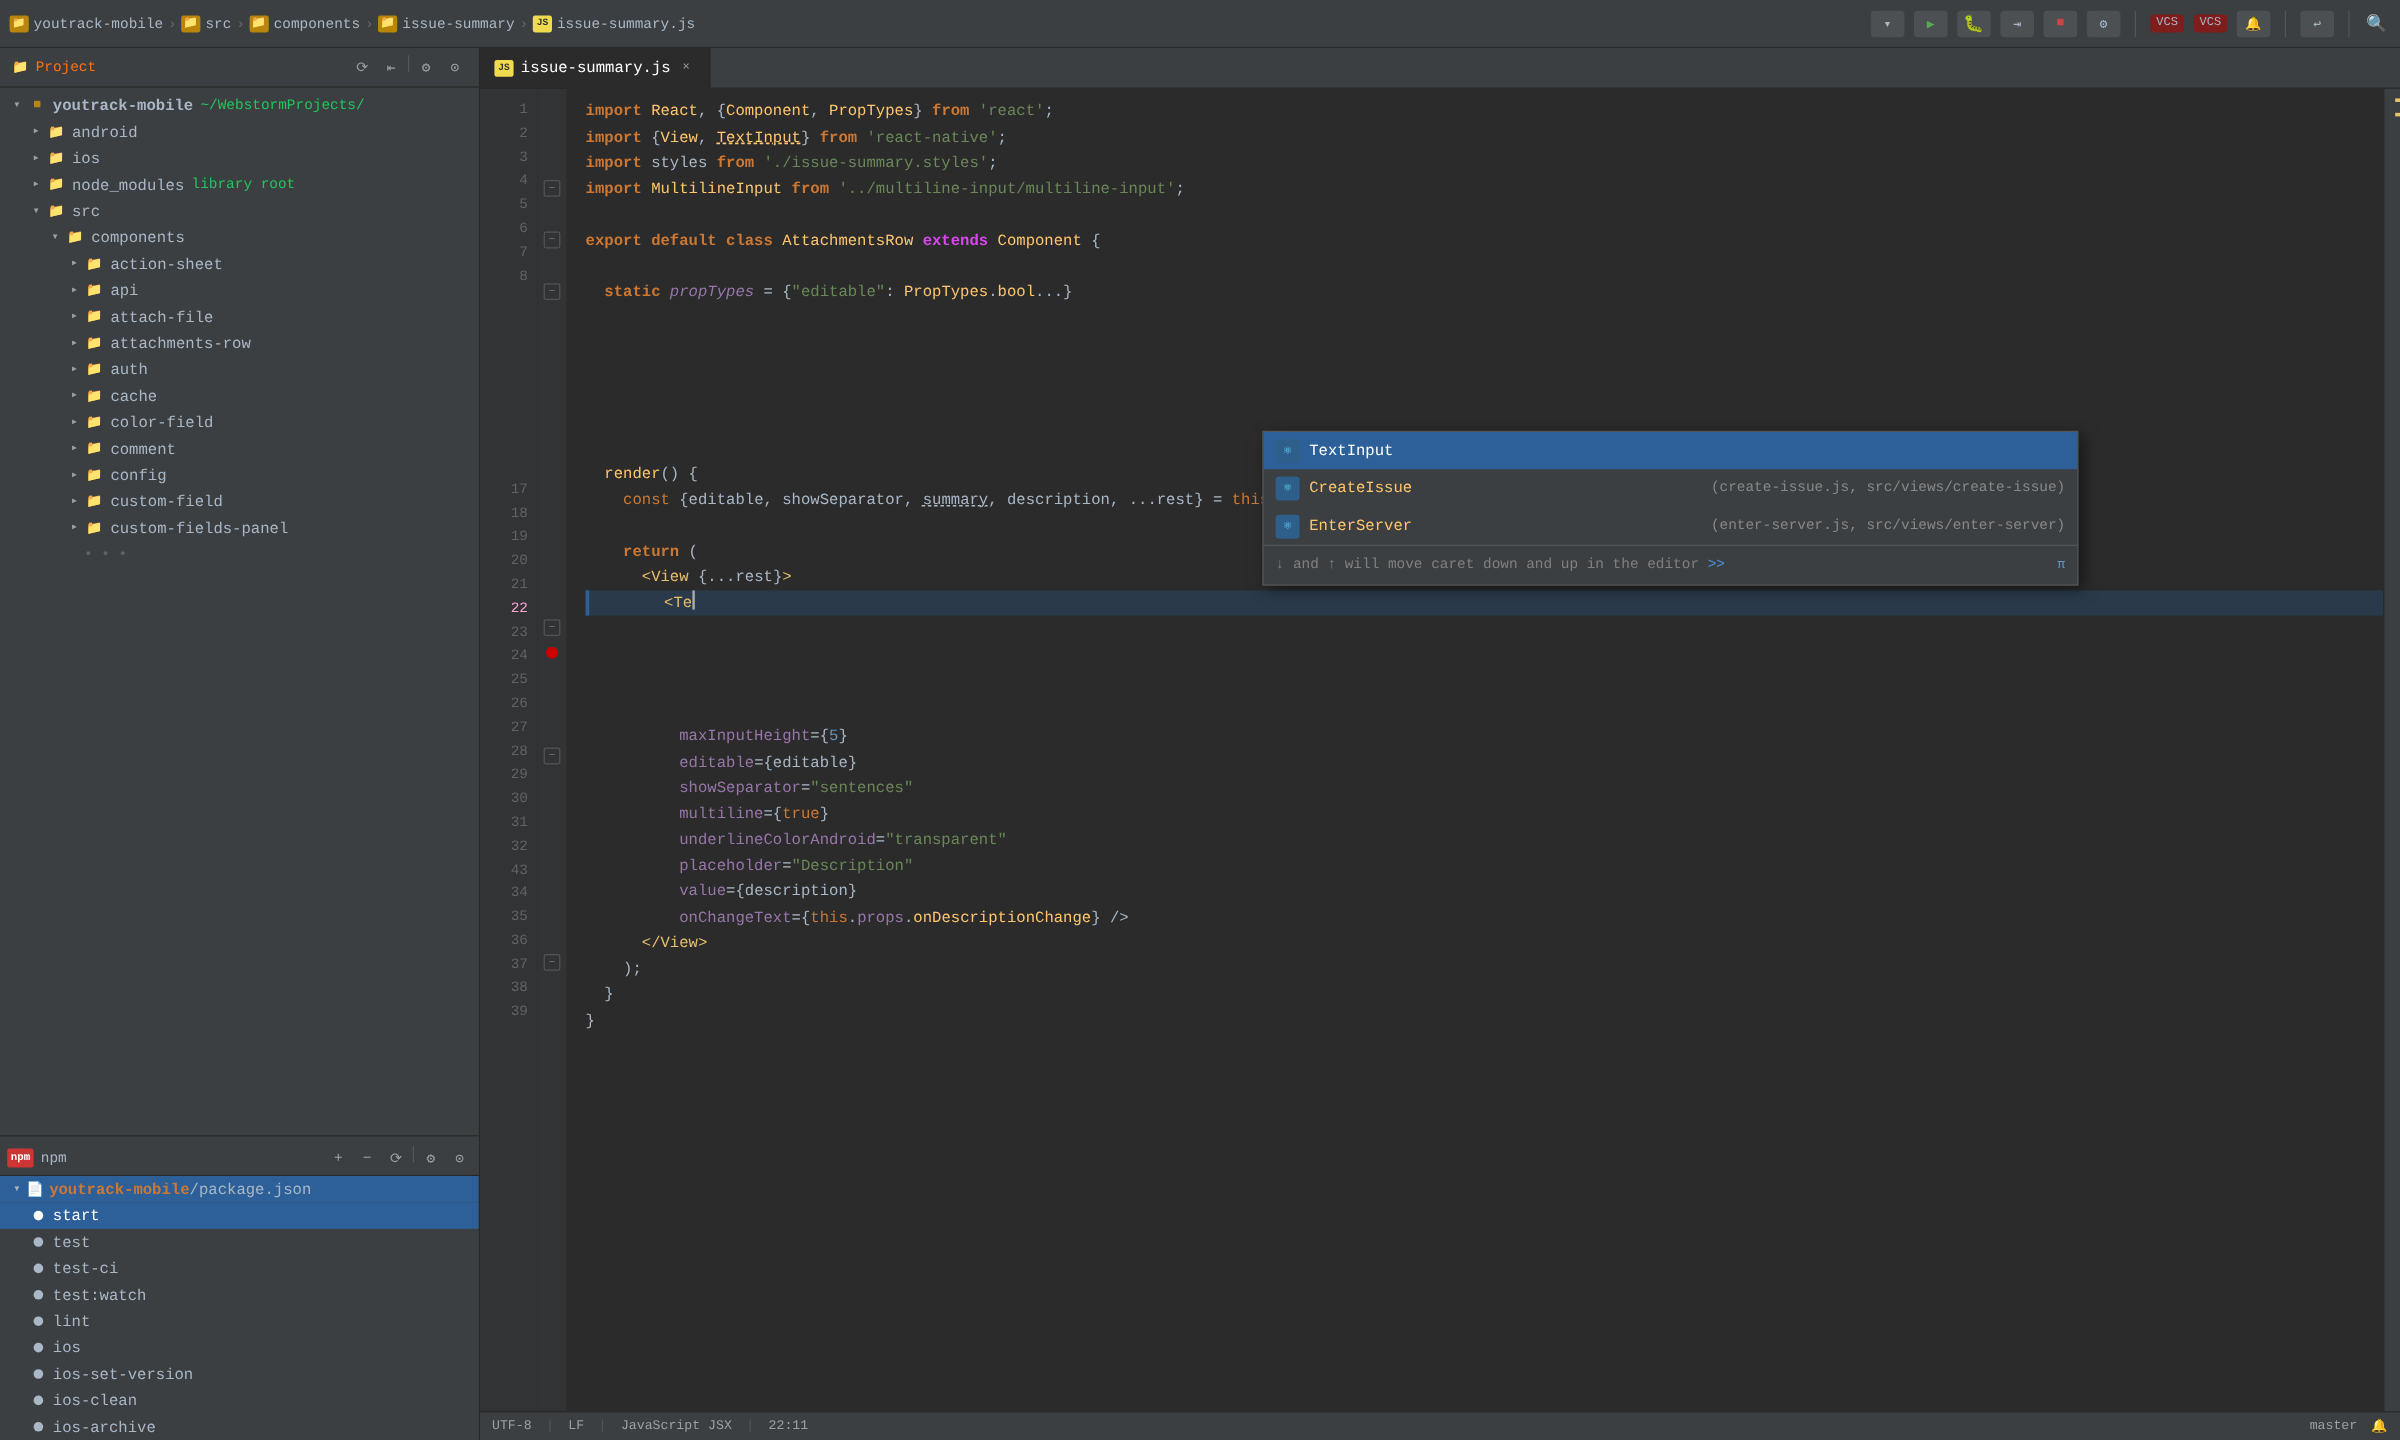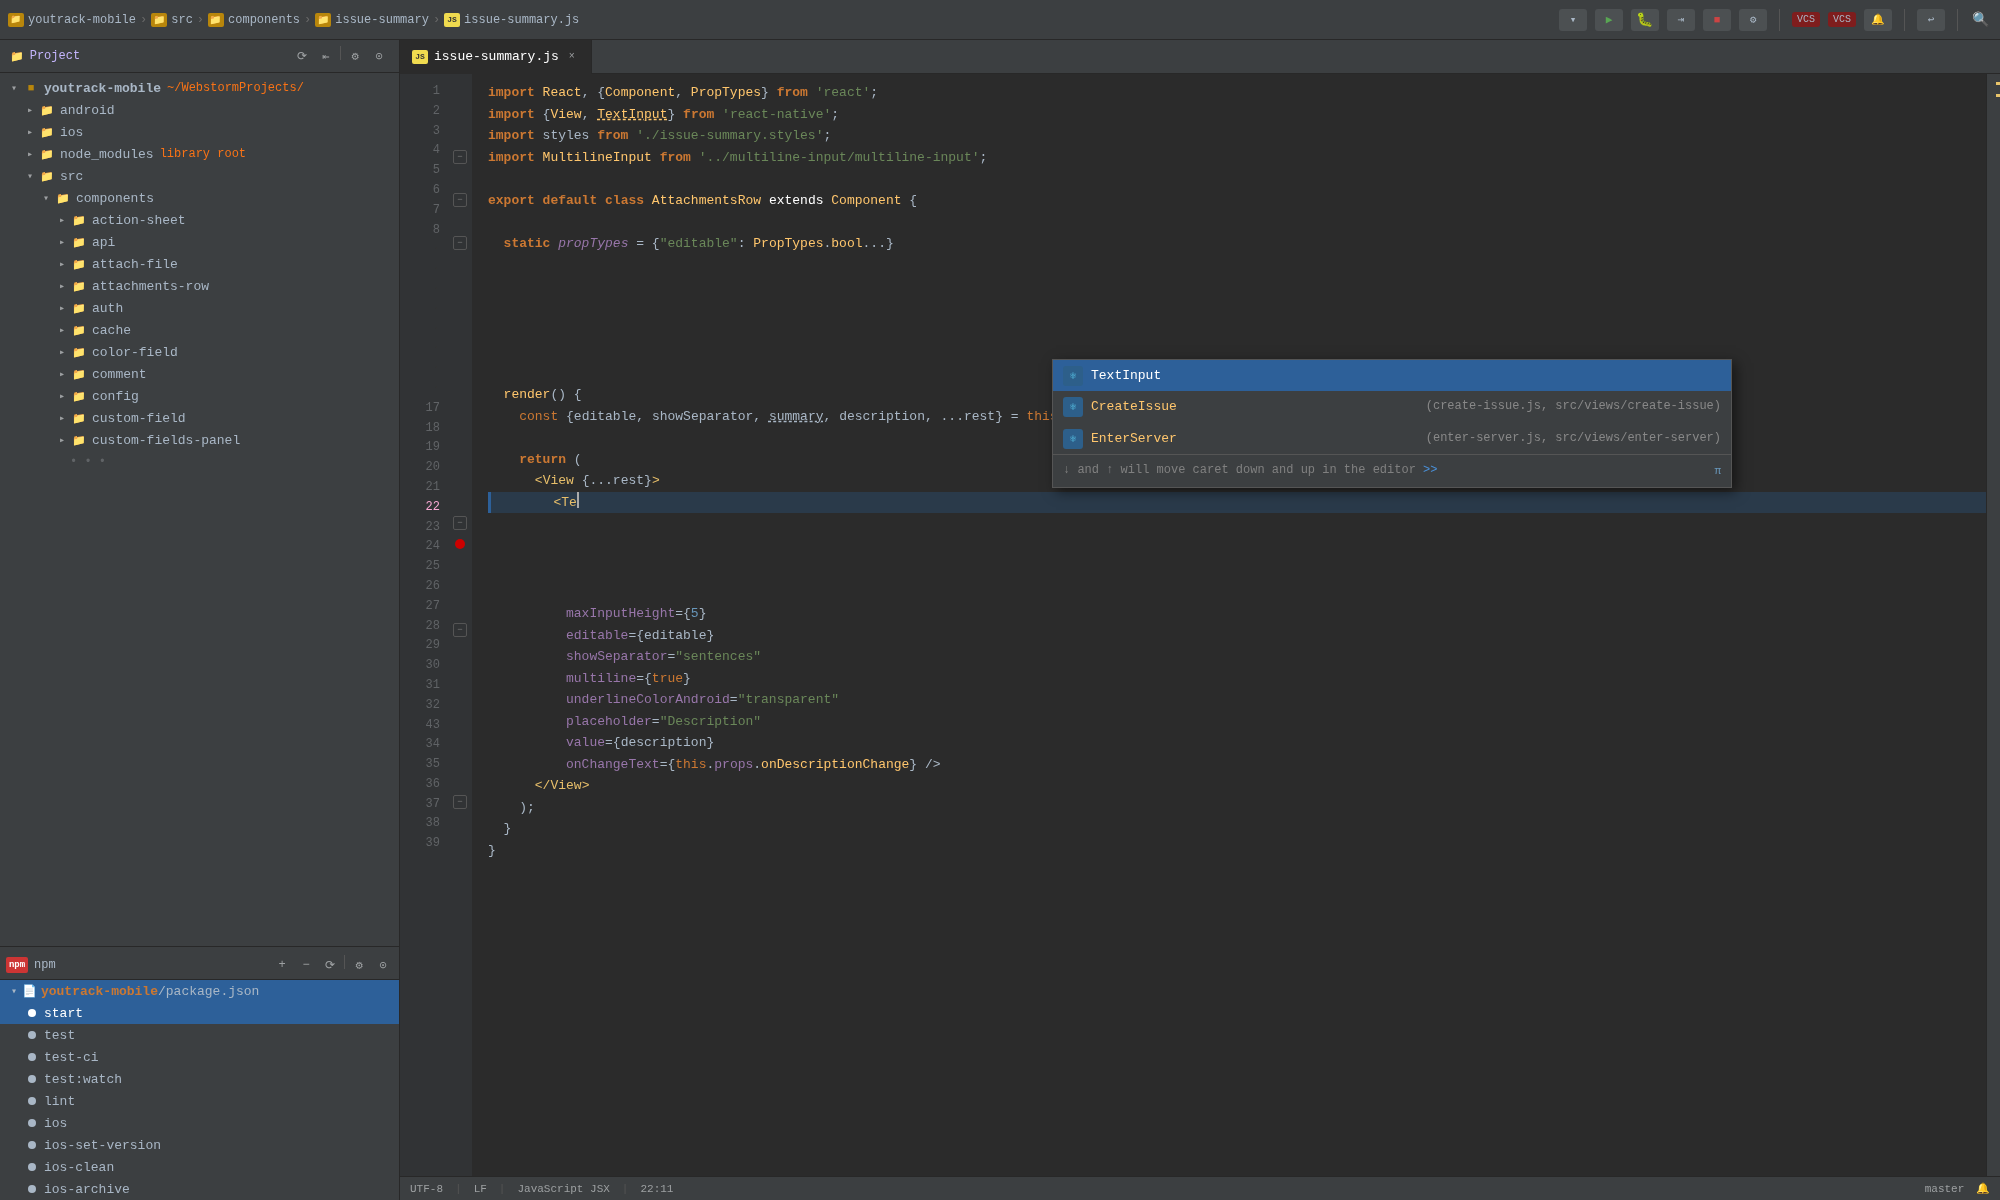--- a/index.html
+++ b/index.html
@@ -110,21 +110,21 @@
     .sidebar-header {
       display: flex;
       align-items: center;
       padding: 6px 10px;
       background: #3c3f41;
       border-bottom: 1px solid #282828;
       gap: 6px;
     }
     .sidebar-title {
       font-size: 12px;
-      color: #c4b5fd;
+      color: #f97316;
       flex: 1;
     }
     .sidebar-actions {
       display: flex;
       gap: 4px;
     }
     .sidebar-action-btn {
       width: 20px;
       height: 20px;
       display: flex;
@@ -171,21 +171,21 @@
       align-items: center;
       justify-content: center;
       margin-right: 4px;
       font-size: 11px;
     }
     .tree-label {
       font-size: 13px;
     }
     .tree-sublabel {
       font-size: 12px;
-      color: #f97316;
+      color: #22c55e;
       margin-left: 6px;
     }
 
     .folder-orange { color: #b8860b; }
 
     
     .sidebar-divider {
       height: 1px;
       background: #282828;
       margin: 4px 0;
@@ -397,21 +397,21 @@
     .kw { color: #cc7832; font-weight: bold; } 
     .kw2 { color: #cc7832; } 
     .fn { color: #ffc66d; } 
     .str { color: #6a8759; } 
     .cls2 { color: #ffc66d; } 
     .jsx { color: #e8bf6a; } 
     .prop { color: #9876aa; } 
     .num { color: #6897bb; } 
     .from { color: #cc7832; font-weight: bold; }
     .dflt { color: #cc7832; font-weight: bold; }
-    .ext { color: #ffffff; font-weight: normal; }
+    .ext { color: #d946ef; font-weight: bold; }
     .ret { color: #cc7832; font-weight: bold; }
     .varname { color: #a9b7c6; } 
     .react { color: #ffc66d; }
 
     .cursor-line {
       display: inline-block;
       width: 2px;
       height: 16px;
       background: #ababab;
       animation: blink 1s step-end infinite;

